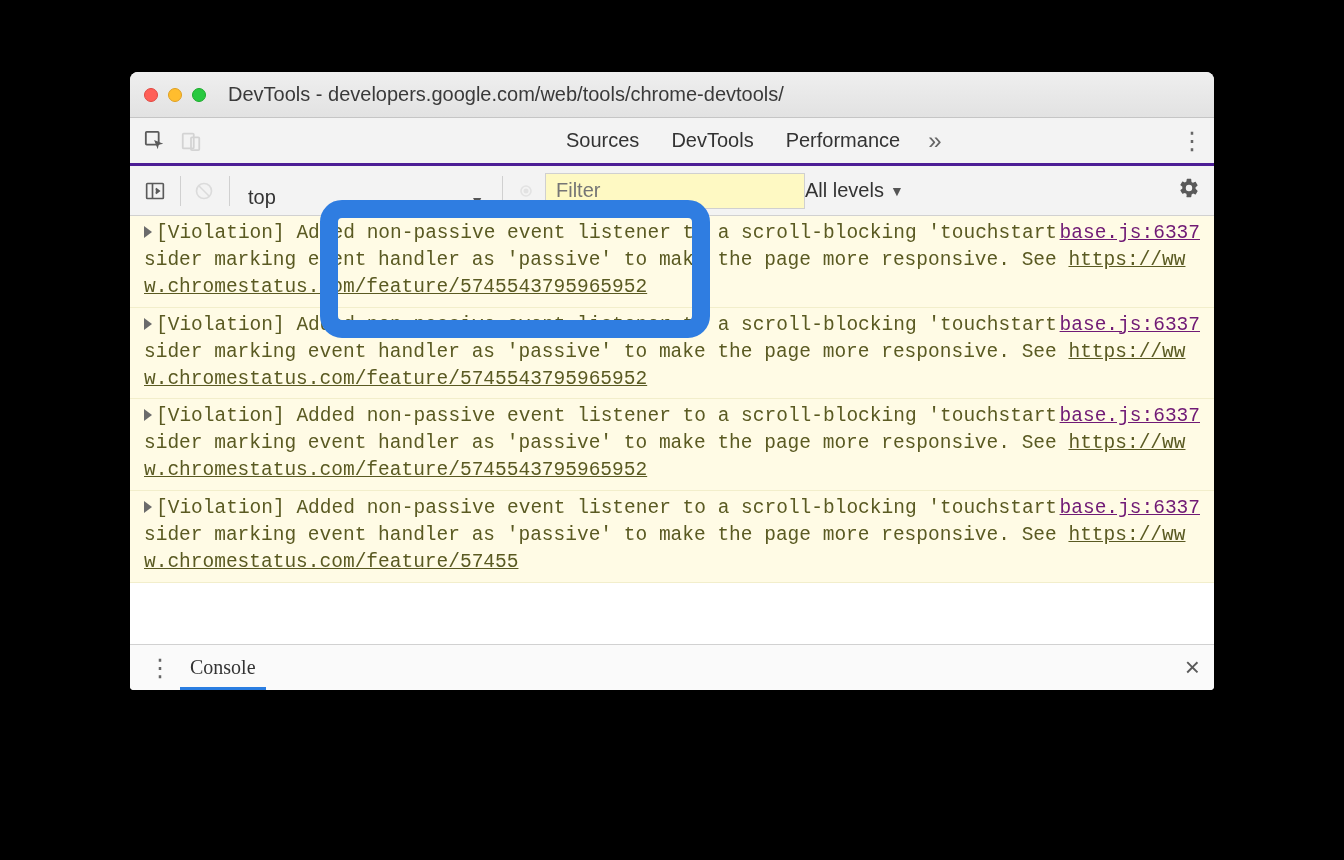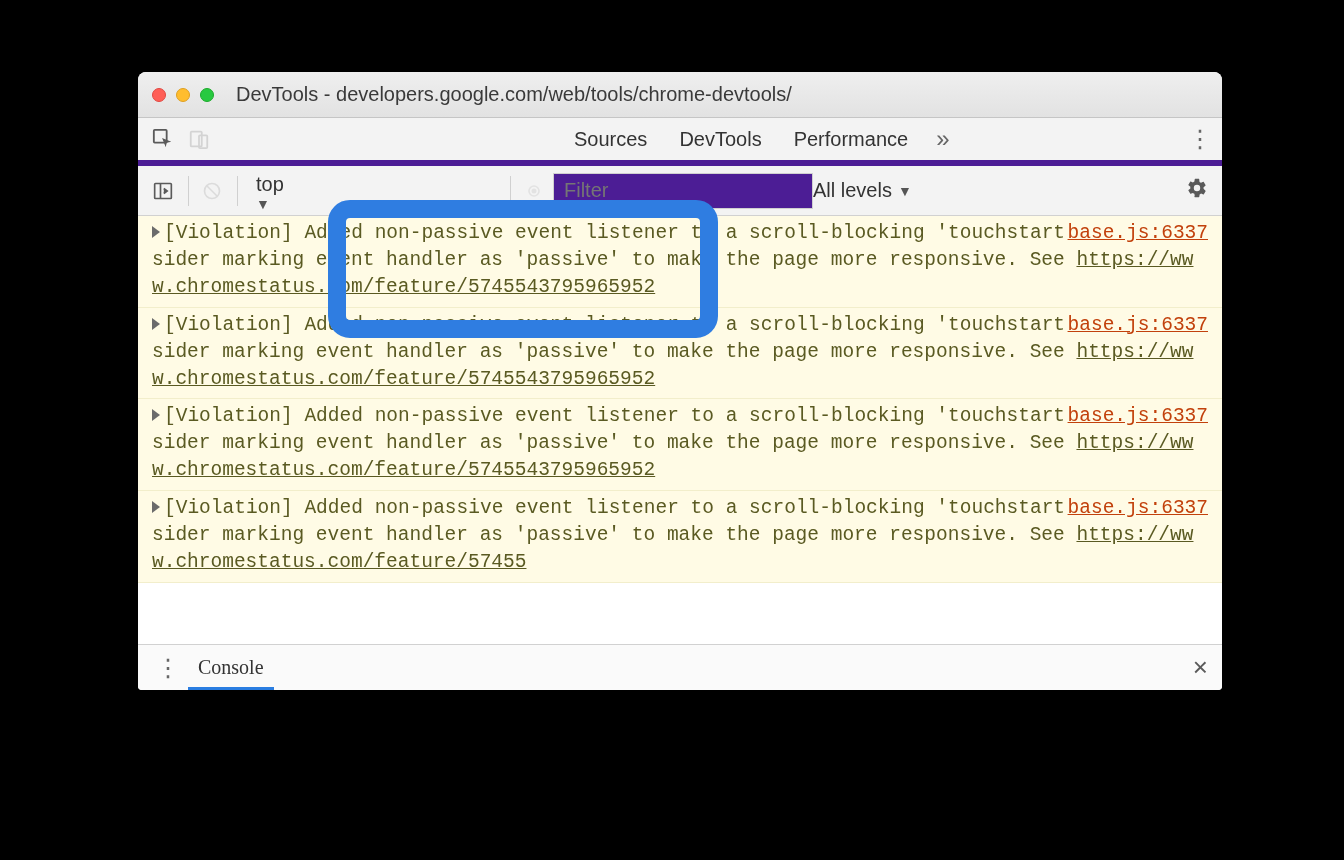--- a/index.html
+++ b/index.html
@@ -5,21 +5,21 @@
   * { box-sizing: border-box; margin: 0; padding: 0; }
   body {
     background: #000;
     width: 1344px;
     height: 860px;
     font-family: -apple-system, BlinkMacSystemFont, "Segoe UI", Helvetica, Arial, sans-serif;
     position: relative;
   }
   .window {
     position: absolute;
-    left: 138px;
+    left: 130px;
     top: 72px;
     width: 1084px;
     height: 618px;
     background: #fff;
     border-radius: 8px 8px 4px 4px;
     box-shadow: 0 10px 40px rgba(0,0,0,0.5), 0 0 0 1px rgba(0,0,0,0.1);
     overflow: hidden;
     display: flex;
     flex-direction: column;
   }
@@ -34,21 +34,21 @@
   .tl-dots { display: flex; gap: 10px; margin-right: 22px; }
   .tl-dot { width: 14px; height: 14px; border-radius: 50%; }
   .tl-red { background: #ff5f57; border: 1px solid #e14942; }
   .tl-yellow { background: #ffbd2e; border: 1px solid #dfa022; }
   .tl-green { background: #28c940; border: 1px solid #1dab2c; }
   .title { color: #3a3a3a; font-size: 20px; white-space: nowrap; overflow: hidden; }
   
   .tabbar {
     height: 48px;
     background: #f3f3f3;
-    border-bottom: 6px solid #4c1d95;
+    border-bottom: 3px solid #4c1d95;
     display: flex;
     align-items: center;
     padding: 0 8px;
     position: relative;
     font-size: 20px;
     color: #333;
   }
   .iconbtn {
     width: 34px; height: 34px;
     display: flex; align-items: center; justify-content: center;
@@ -65,32 +65,31 @@
     background: #f3f3f3;
     border-bottom: 1px solid #d1d1d1;
     display: flex;
     align-items: center;
     padding: 0 8px;
     font-size: 20px;
     color: #333;
     position: relative;
   }
   .context-select {
-    display: flex; align-items: flex-start;
+    display: flex; align-items: flex-end;
     width: 260px; height: 36px;
     padding: 0 12px;
     color: #333;
     justify-content: space-between;
     cursor: pointer;
-    flex-direction: column;
   }
   .chev { font-size: 14px; color: #555;}
   .filter-input {
     width: 260px; height: 36px;
-    background: #4c1d95;
+    background: #fef9c3;
     border: 1px solid #d0d0d0;
     padding: 0 10px;
     font-size: 20px;
     color: #888;
     outline: none;
   }
   .levels {
     color: #333;
     display: flex; align-items: center; gap: 6px;
     cursor: pointer;
@@ -123,21 +122,21 @@
     border-bottom:6px solid transparent;
     border-left:8px solid #6b6b6b;
     margin-right: 4px;
     vertical-align: 0px;
   }
   .log-link { text-decoration: underline; color: #5a5a22; cursor:pointer; }
   .log-source {
     position: absolute;
     top: 4px; right: 14px;
     text-decoration: underline;
-    color: #c2410c;
+    color: #701a75;
     cursor:pointer;
     background: #fffbe5;
   }
 
   .drawer {
     height: 46px;
     background: #fafafa;
     border-top: 1px solid #d1d1d1;
     display:flex; align-items:center;
     padding: 0 10px;

